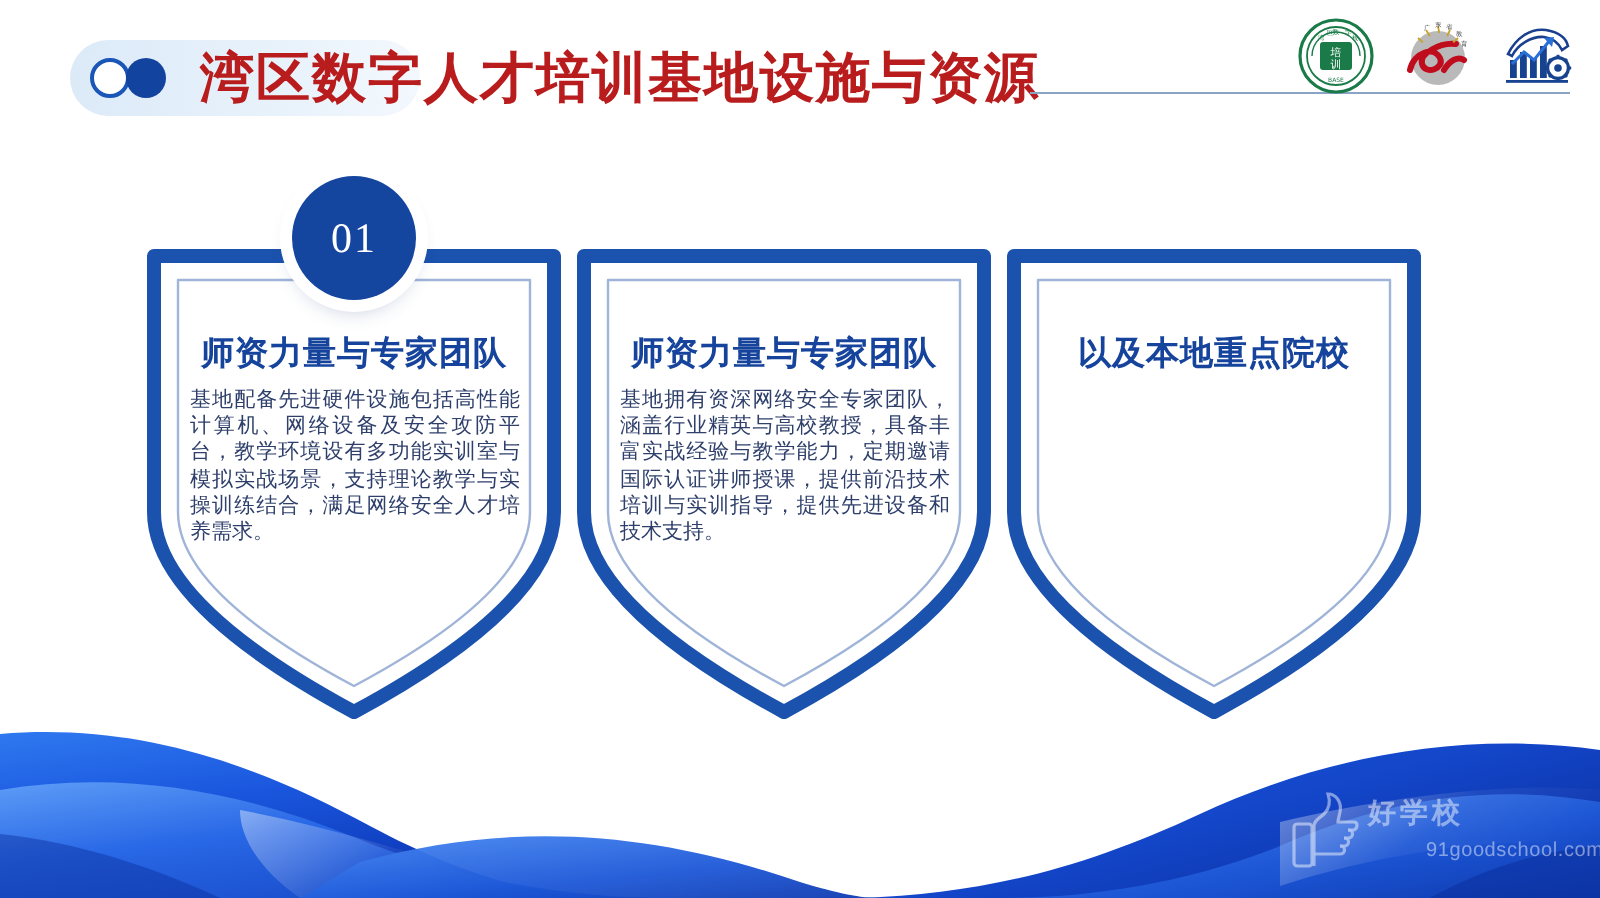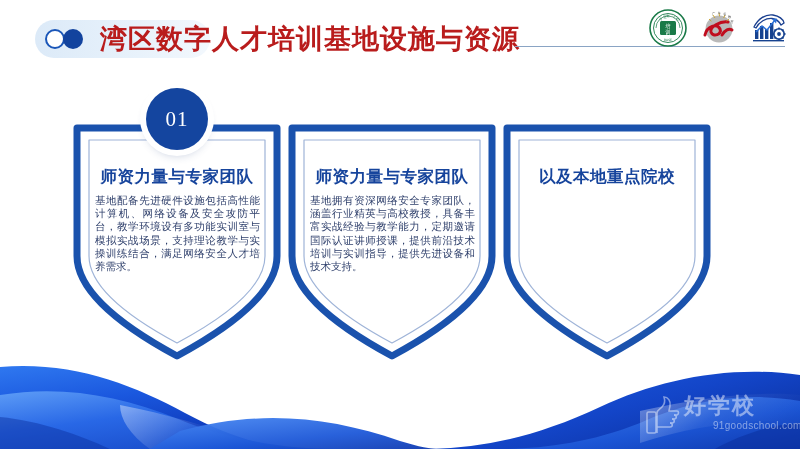--- a/index.html
+++ b/index.html
@@ -68,21 +68,21 @@
   .waves{position:absolute;left:0;bottom:0;width:800px;height:110px;}
   .waves svg{display:block;width:800px;height:110px;}
 
   
   .watermark{
     position:absolute;right:8px;bottom:8px;
     width:150px;height:50px;opacity:.55;pointer-events:none;
   }
   .wm-text{
     position:absolute;left:42px;top:2px;
-    font-size:22px;font-weight:bold;color:rgba(255,255,255,.85);
+    font-size:14px;font-weight:bold;color:rgba(255,255,255,.85);
     letter-spacing:2px;line-height:26px;white-space:nowrap;
   }
   .wm-url{
     position:absolute;left:50px;top:29px;
     font-size:10px;color:rgba(255,255,255,.85);letter-spacing:.3px;white-space:nowrap;margin-left:21px;
   }
   .wm-thumb{position:absolute;left:2px;top:4px;width:36px;height:40px;}
 </style>
 </head>
 <body>

